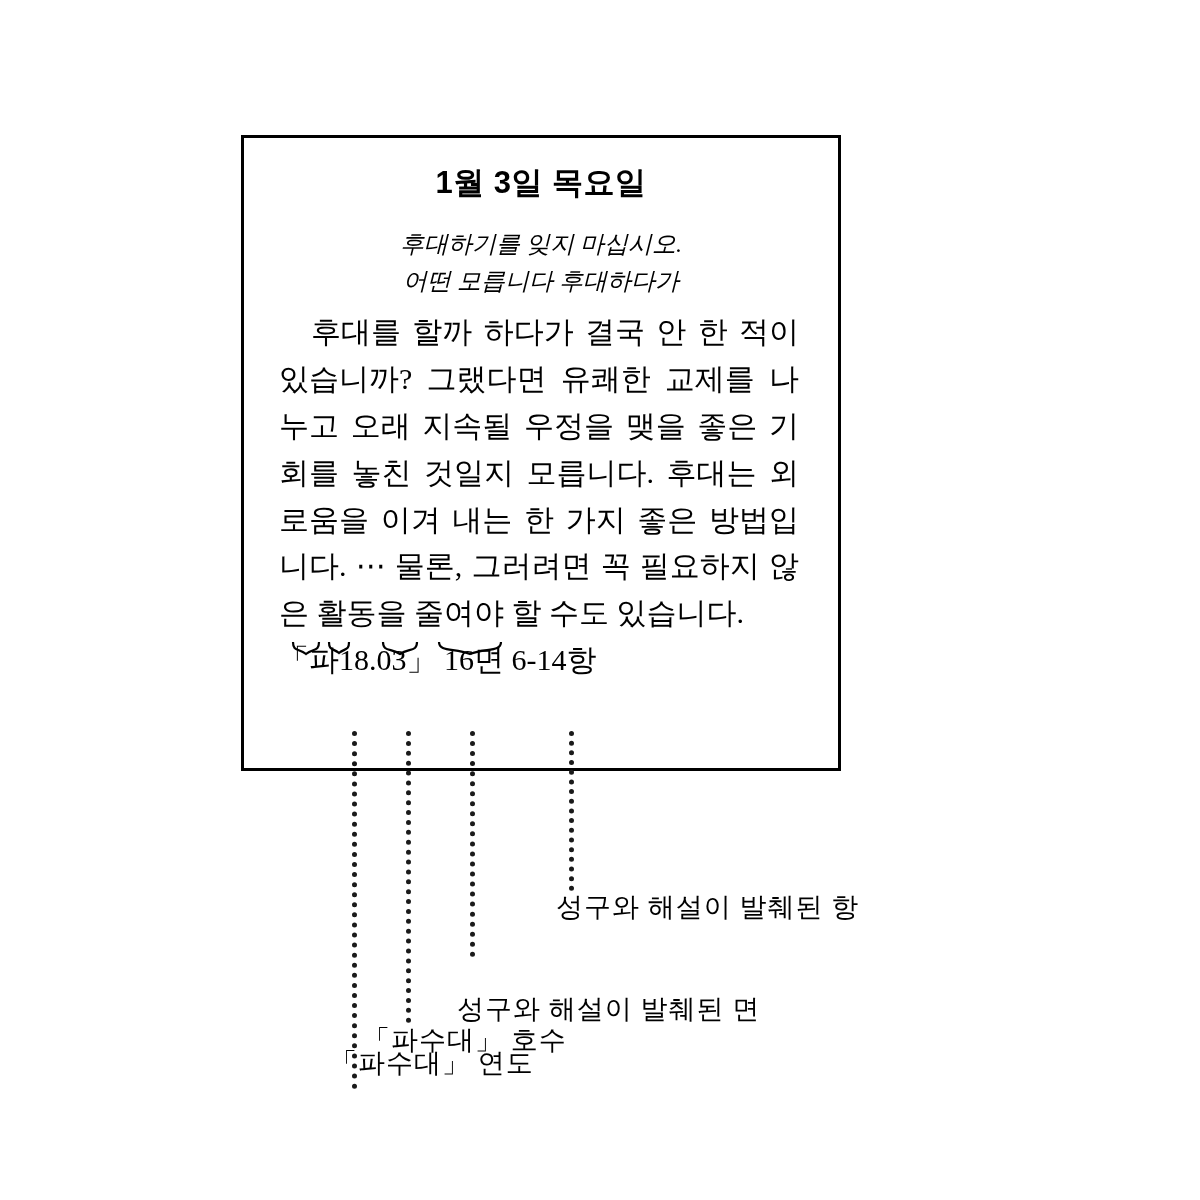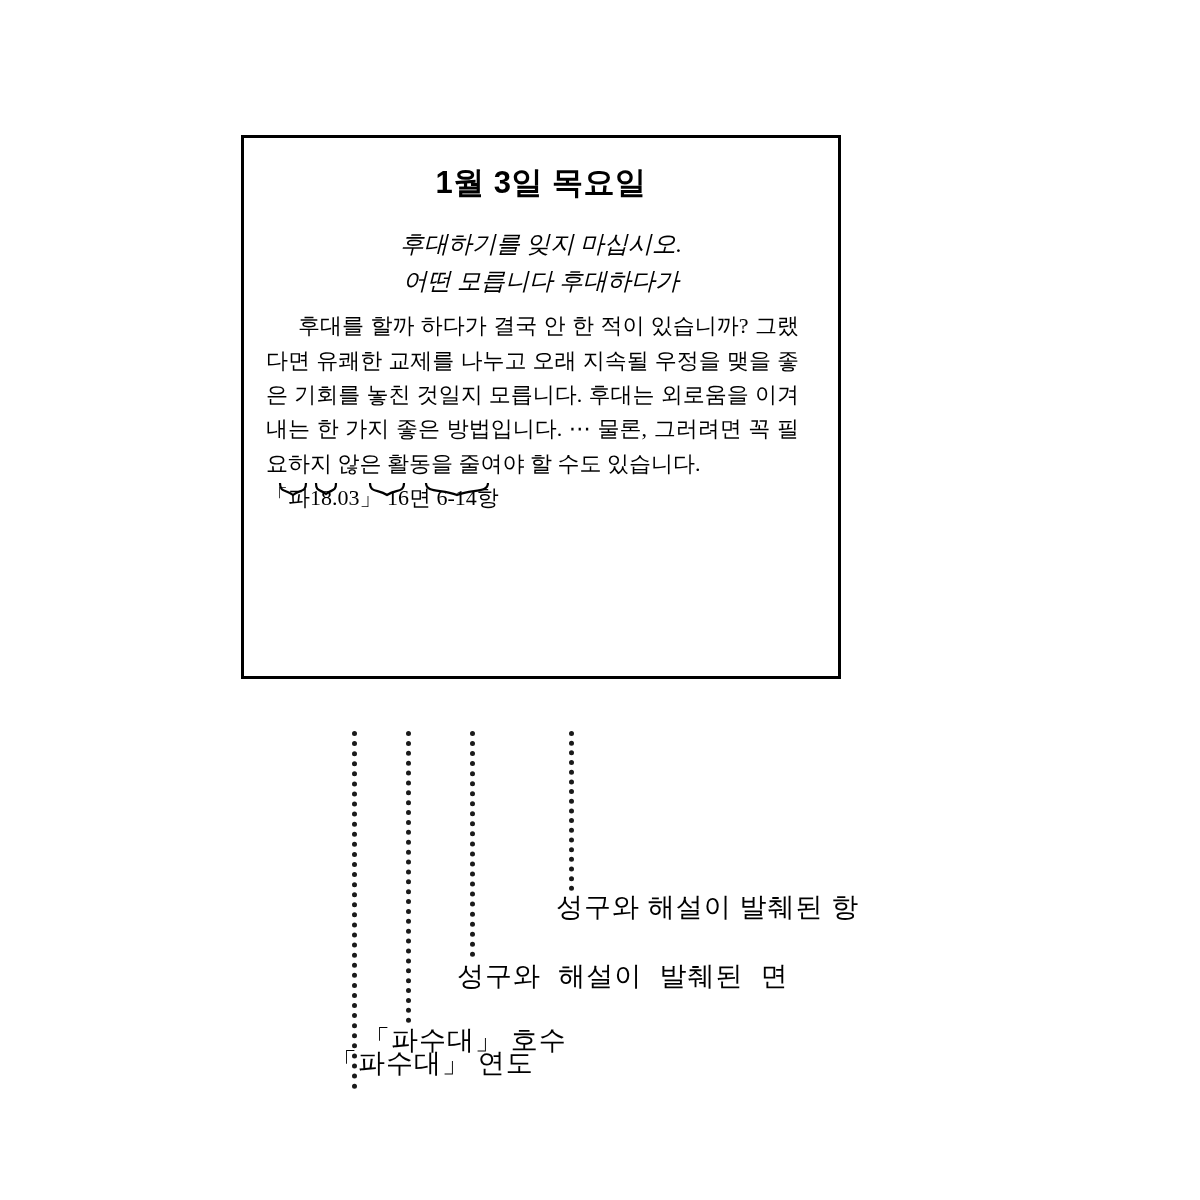--- a/index.html
+++ b/index.html
@@ -15,21 +15,21 @@
     color: #000000;
     overflow: hidden;
   }
 
   
   .devotional-box {
     position: absolute;
     left: 241px;
     top: 135px;
     width: 600px;
-    height: 544px;
+    height: 636px;
     border: 3px solid #000000;
     box-sizing: border-box;
     background: #ffffff;
   }
 
   .date-heading {
     text-align: center;
     font-family: "Liberation Sans", "DejaVu Sans", sans-serif;
     font-weight: bold;
     font-size: 31px;
@@ -45,26 +45,27 @@
     line-height: 1.53;
     font-family: "Liberation Serif", "DejaVu Serif", serif;
     padding: 0 18px;
   }
   .scripture .line {
     display: block;
     white-space: nowrap;
   }
 
   .commentary {
-    font-size: 22px;
+    font-size: 30px;
     line-height: 1.56;
     text-align: justify;
     text-justify: inter-character;
     padding: 10px 39px 0 22px;
     word-break: break-all;
+    margin-left: 13px;
   }
   .commentary .indent {
     display: inline-block;
     width: 32px;
   }
 
   .ref-line {
     position: relative;
     display: block;
     white-space: nowrap;
@@ -97,21 +98,21 @@
   
   .callout {
     position: absolute;
     font-size: 27px;
     font-family: "Liberation Serif", "DejaVu Serif", serif;
     white-space: nowrap;
     letter-spacing: 1px;
     text-align: center;
   }
   #callout-para  { left: 556px; top: 889px; }
-  #callout-page  { left: 457px; top: 958px; font-family: Liberation Mono, monospace; }
+  #callout-page  { left: 457px; top: 991px; }
   #callout-issue { left: 363px; top: 1022px; }
   #callout-year  { left: 330px; top: 1045px; }
 </style>
 </head>
 <body>
 
 <div class="devotional-box">
 
   <div class="date-heading">1월 3일 목요일</div>
 

